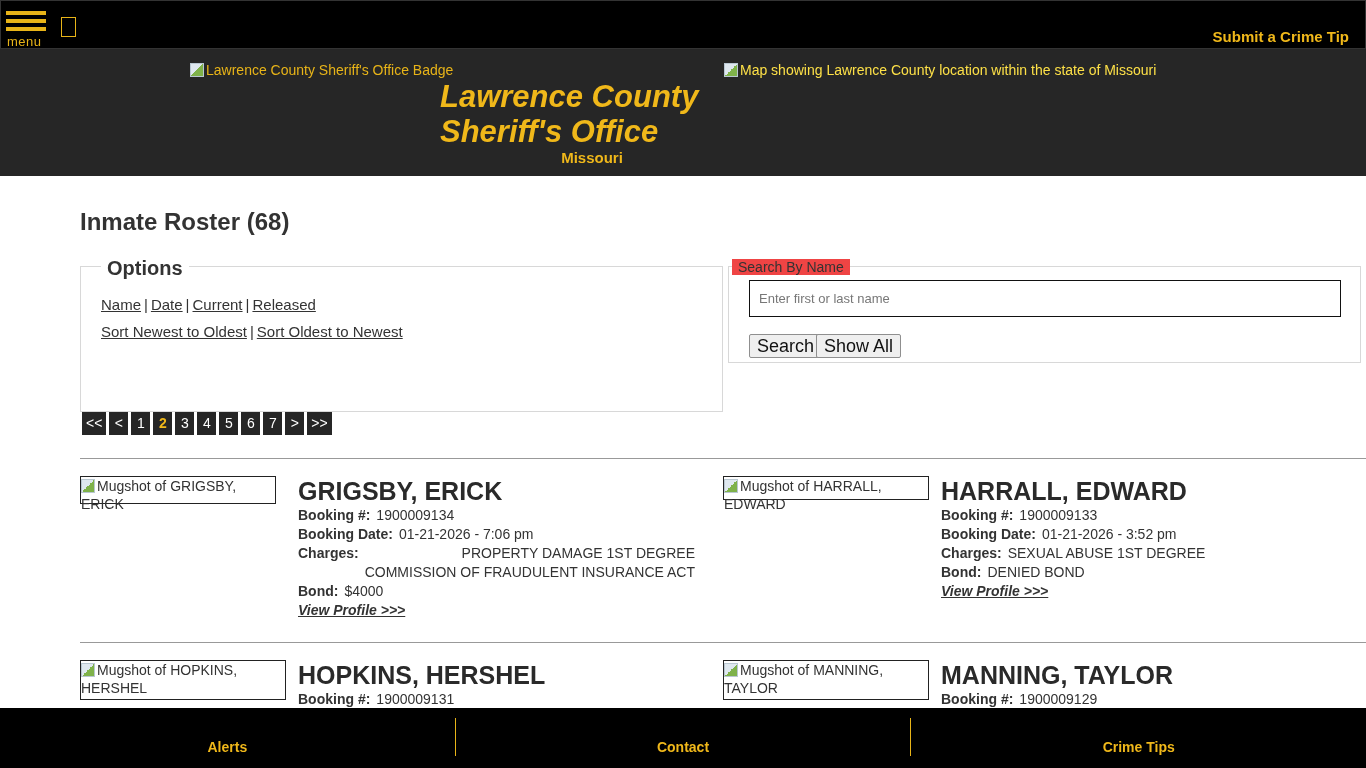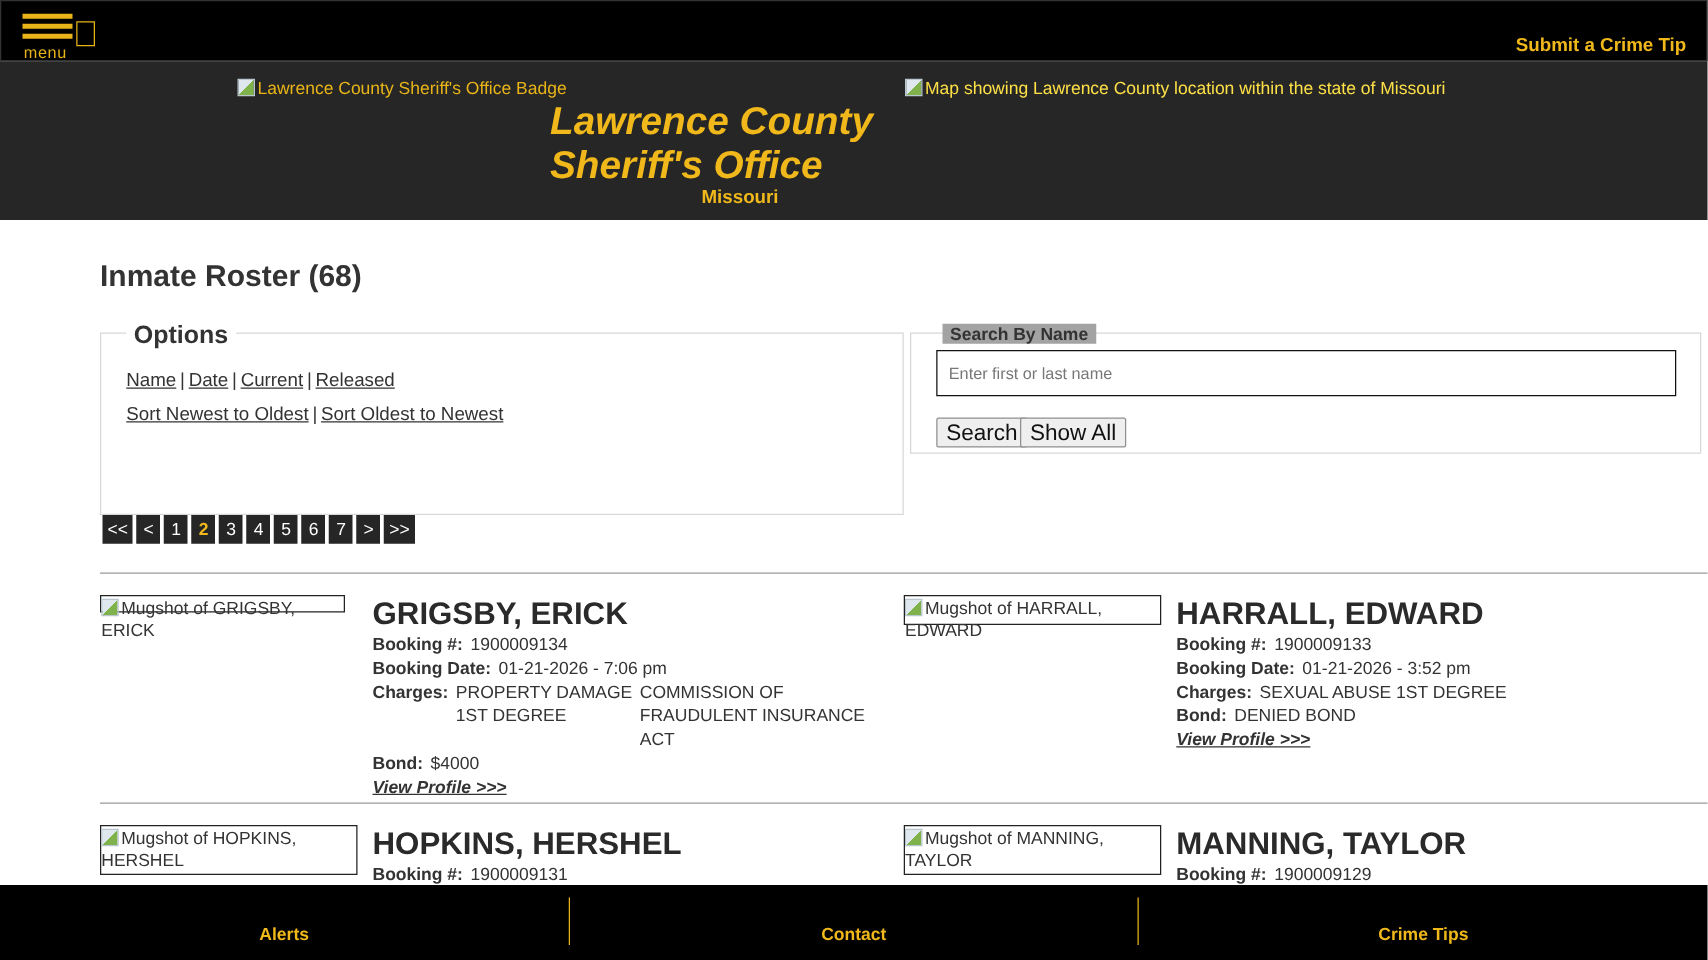--- a/index.html
+++ b/index.html
@@ -1,21 +1,21 @@
 <!DOCTYPE html>
 <html><head>
   <meta charset="utf-8">
   <style>
     * { box-sizing: border-box; margin: 0; padding: 0; }
     html, body { width: 1366px; height: 768px; overflow: hidden; background: #ffffff; font-family: "Liberation Sans", "DejaVu Sans", sans-serif; color: #333333; }
     a { color: #333333; }
 
     
     .topbar { position: absolute; left: 0; top: 0; width: 1366px; height: 49px; background: #000000; border: 1px solid #333; }
-    .menu-btn { position: absolute; left: 17px; top: 10px; width: 42px; height: 38px; cursor: pointer; text-align: center; }
+    .menu-btn { position: absolute; left: 5px; top: 10px; width: 42px; height: 38px; cursor: pointer; text-align: center; }
     .menu-bar { display: block; width: 40px; height: 4px; background: #e8b418; margin-bottom: 4px; }
     .menu-label { position: absolute; left: 1px; top: 23px; font-size: 13px; color: #e8b418; letter-spacing: 0.5px; }
     .box-icon { position: absolute; left: 60px; top: 16px; width: 15px; height: 20px; border: 1.5px solid #e8b418; }
     .tip-area { position: absolute; right: 6px; top: 6px; text-align: right; margin-top: 20px; }
     .tip-link { display: block; color: #f0b81a; font-weight: bold; font-size: 15px; text-decoration: none; margin-right: 10px; line-height: 20px; }
     .tip-phone { display: block; color: #ffffff; font-size: 15px; line-height: 20px; }
 
     
     .header { position: absolute; left: 0; top: 49px; width: 1366px; height: 127px; background: #262626; }
     .badge-alt { position: absolute; left: 190px; top: 13px; font-size: 14px; color: #e8b418; }
@@ -28,21 +28,21 @@
     .page-title { position: absolute; left: 80px; top: 208px; font-size: 24px; font-weight: bold; color: #333; }
 
     .options-box { position: absolute; left: 80px; top: 266px; width: 643px; height: 146px; border: 1px solid #d8d8d8; }
     .options-legend { position: absolute; left: 20px; top: -10px; background: #fff; padding: 0 6px; font-size: 20px; font-weight: bold; color: #333; }
     .opt-row1 { position: absolute; left: 20px; top: 29px; font-size: 15px; color: #333; }
     .opt-row2 { position: absolute; left: 20px; top: 56px; font-size: 15px; color: #333; }
     .opt-row1 a, .opt-row2 a { color: #333; text-decoration: underline; }
     .sep { margin: 0 3px; }
 
     .search-box { position: absolute; left: 728px; top: 266px; width: 633px; height: 97px; border: 1px solid #d8d8d8; }
-    .search-legend { position: absolute; left: 25px; top: -8px; background: #a3a3a3; padding: 0 6px; font-size: 14px; font-weight: bold; color: #333; }
+    .search-legend { position: absolute; left: 3px; top: -8px; background: #ef4444; padding: 0 6px; font-size: 14px; font-weight: normal; color: #333; }
     .search-input { position: absolute; left: 20px; top: 13px; width: 592px; height: 37px; border: 1.5px solid #111; padding-left: 9px; font-size: 13px; font-family: "Liberation Sans", sans-serif; color: #333; }
     .search-input::placeholder { color: #777; }
     .btn { position: absolute; top: 67px; height: 24px; background: #efefef; border: 1px solid #8f8f8f; border-radius: 2px; font-size: 18px; color: #111; font-family: "Liberation Sans", sans-serif; padding: 0 7px; cursor: pointer; }
     .btn-search { left: 20px; }
     .btn-showall { left: 87px; }
 
     
     .pager { position: absolute; left: 82px; top: 412px; display: flex; gap: 3px; }
     .pg { height: 23px; min-width: 19px; padding: 0 4px; background: #262626; color: #ffffff; font-size: 14px; line-height: 23px; text-align: center; text-decoration: none; cursor: pointer; }
     .pg.active { color: #f0b81a; font-weight: bold; }
@@ -50,21 +50,21 @@
     
     .hr { position: absolute; left: 80px; width: 1286px; height: 1px; background: #999; }
 
     
     .card { position: absolute; width: 640px; }
     .mugshot { position: absolute; left: 0; top: 0; border: 1px solid #222; font-size: 14px; color: #333; line-height: 18px; }
     .info { position: absolute; top: 0; }
     .name { font-size: 25px; font-weight: bold; color: #2a2a2a; line-height: 30px; margin-top: 0; }
     .row { font-size: 14px; line-height: 19px; color: #333; display: flex; }
     .lbl { font-weight: bold; margin-right: 6px; white-space: nowrap; }
-    .charges { display: flex; flex-direction: row; }
+    .charges { display: flex; flex-direction: column; text-align: right; }
     .profile-link { display: block; font-size: 14px; font-weight: bold; font-style: italic; text-decoration: underline; color: #333; line-height: 19px; }
 
     
     .footer { position: absolute; left: 0; top: 708px; width: 1366px; height: 60px; background: #000; display: flex; }
     .foot-item { flex: 1; display: flex; align-items: center; justify-content: center; color: #f0b81a; font-weight: bold; font-size: 14px; text-decoration: none; padding-top: 18px; cursor: pointer; }
     .foot-sep { width: 1px; height: 38px; margin-top: 10px; background: #e8b418; }
   </style>
 </head>
 <body>
 
@@ -121,21 +121,21 @@
   <a class="pg" href="#">5</a>
   <a class="pg" href="#">6</a>
   <a class="pg" href="#">7</a>
   <a class="pg" href="#">&gt;</a>
   <a class="pg" href="#">&gt;&gt;</a>
 </div>
 
 <div class="hr" style="top:458px;"></div>
 
 <div class="card" style="left:80px; top:476px;">
-  <div class="mugshot" style="width:196px; height:14px;"><span class="broken-img"></span><span>Mugshot of GRIGSBY, ERICK</span></div>
+  <div class="mugshot" style="width:196px; height:28px;"><span class="broken-img"></span><span>Mugshot of GRIGSBY, ERICK</span></div>
   <div class="info" style="left:218px;">
     <div class="name">GRIGSBY, ERICK</div>
     <div class="row">
         <span class="lbl">Booking #:</span>
         <span>1900009134</span>
       </div>
     <div class="row">
         <span class="lbl">Booking Date:</span>
         <span>01-21-2026 - 7:06 pm</span>
       </div>

